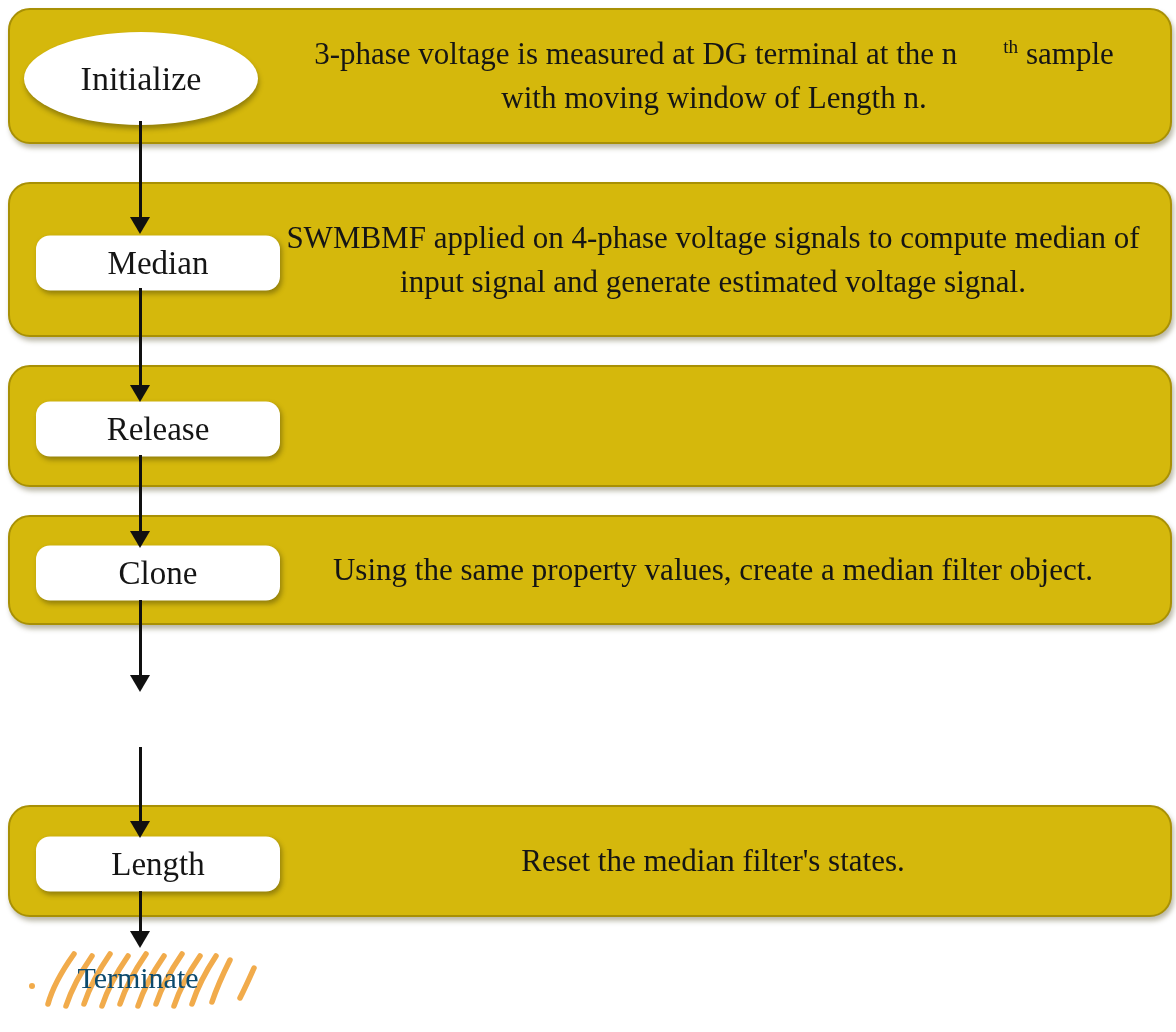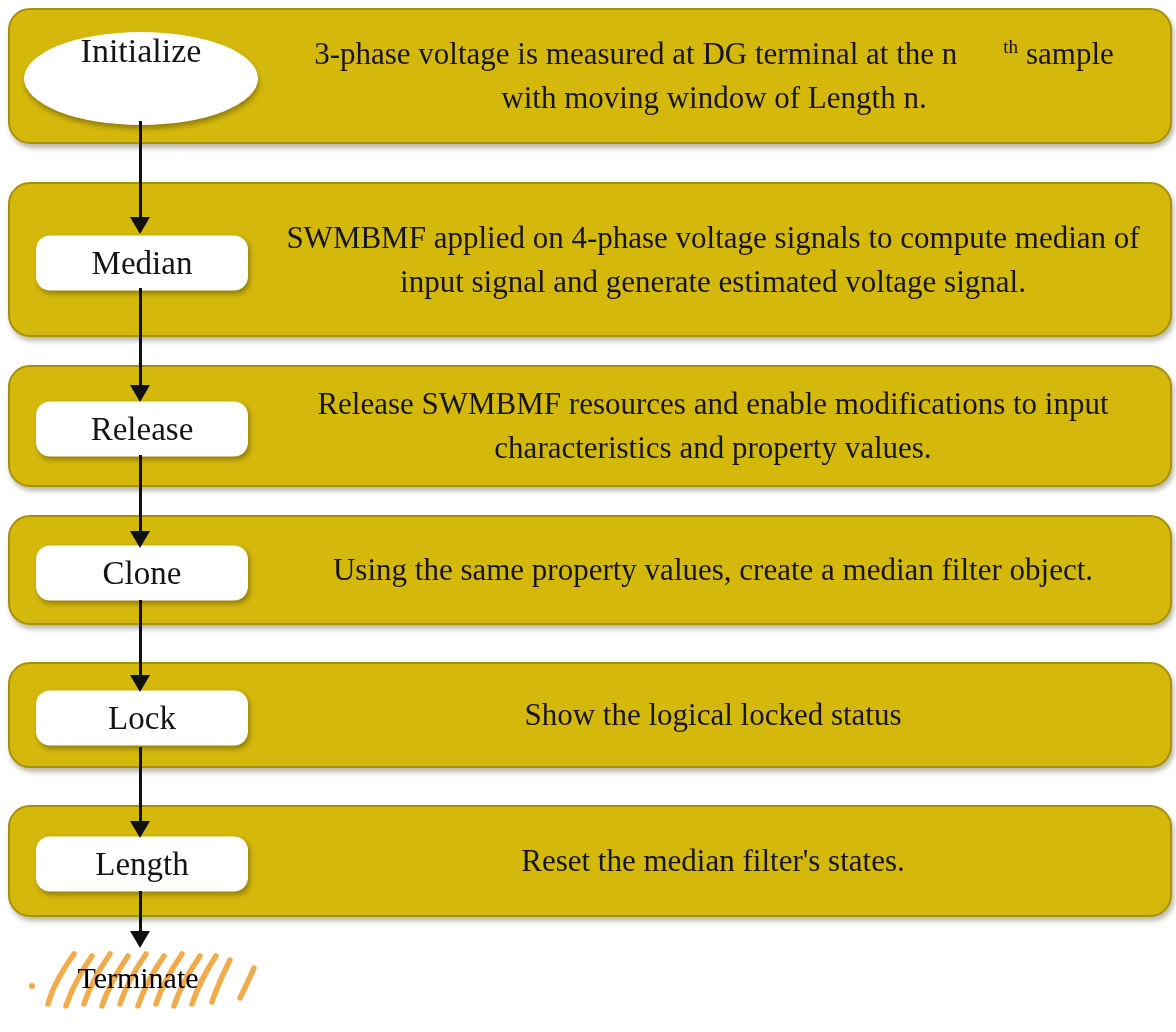--- a/index.html
+++ b/index.html
@@ -22,35 +22,35 @@
   }
   .blk-0{top:8px;height:136px;}
   .blk-1{top:182px;height:155px;}
   .blk-2{top:365px;height:122px;}
   .blk-3{top:515px;height:110px;padding-left:8px;}
   .blk-4{top:662px;height:106px;}
   .blk-5{top:805px;height:112px;}
 
   .label-box{
     position:absolute;
-    left:26px;width:212px;height:55px;
+    left:26px;width:244px;height:55px;
     top:50%;transform:translateY(calc(-50% + 3px));
     background:var(--label-fill,#ffffff);
     border-radius:14px;
     display:flex;align-items:center;justify-content:center;
     font-size:33px;
     box-shadow:2px 3px 5px rgba(50,45,8,.4);
     z-index:3;
   }
   .ellipse-box{
     position:absolute;
     left:14px;top:22px;width:234px;height:93px;
     background:var(--label-fill,#ffffff);
     border-radius:50%;
-    display:flex;justify-content:center;
+    display:flex;align-items:center;justify-content:center;
     font-size:34px;
     box-shadow:1px 4px 5px rgba(50,45,8,.4);
     z-index:3;
   }
   .desc{
     position:absolute;
     left:258px;right:12px;
     top:50%;transform:translateY(-50%);
     text-align:center;
     font-size:31px;line-height:1.42;
@@ -86,21 +86,21 @@
   .scribble{position:absolute;left:0;top:0;width:100%;height:100%;}
   .scribble .stroke{
     stroke:var(--highlight-color,#f0a43c);
     stroke-width:5.5;stroke-linecap:round;fill:none;opacity:.92;
   }
   .scribble .dot{fill:var(--highlight-color,#f0a43c);opacity:.92;}
   .terminator-label{
     position:absolute;inset:0;
     display:flex;align-items:center;justify-content:center;
     transform:translateX(-8px);
-    font-size:30px;color:#000000;
+    font-size:30px;color:#0c4a6e;
   }
 </style>
 </head>
 <body>
 
 <div class="canvas">
 
   <div class="block blk-0">
     <div class="ellipse-box">
       <span>Initialize</span>
@@ -112,36 +112,29 @@
     <div class="label-box">
       <span>Median</span>
     </div>
     <div class="desc">SWMBMF applied on 4-phase voltage signals to compute median of input signal and generate estimated voltage signal.</div>
   </div>
 
   <div class="block blk-2">
     <div class="label-box">
       <span>Release</span>
     </div>
-    <div class="desc">Release SWMBMF resources and enable modifications to input characteristics and property values.</div>
   </div>
 
   <div class="block blk-3">
     <div class="label-box">
       <span>Clone</span>
     </div>
     <div class="desc">Using the same property values, create a median filter object.</div>
   </div>
 
-  <div class="block blk-4">
-    <div class="label-box">
-      <span>Lock</span>
-    </div>
-    <div class="desc">Show the logical locked status</div>
-  </div>
 
   <div class="block blk-5">
     <div class="label-box">
       <span>Length</span>
     </div>
     <div class="desc">Reset the median filter's states.</div>
   </div>
 
   <div class="arrow a0">
     <div class="shaft"></div>

